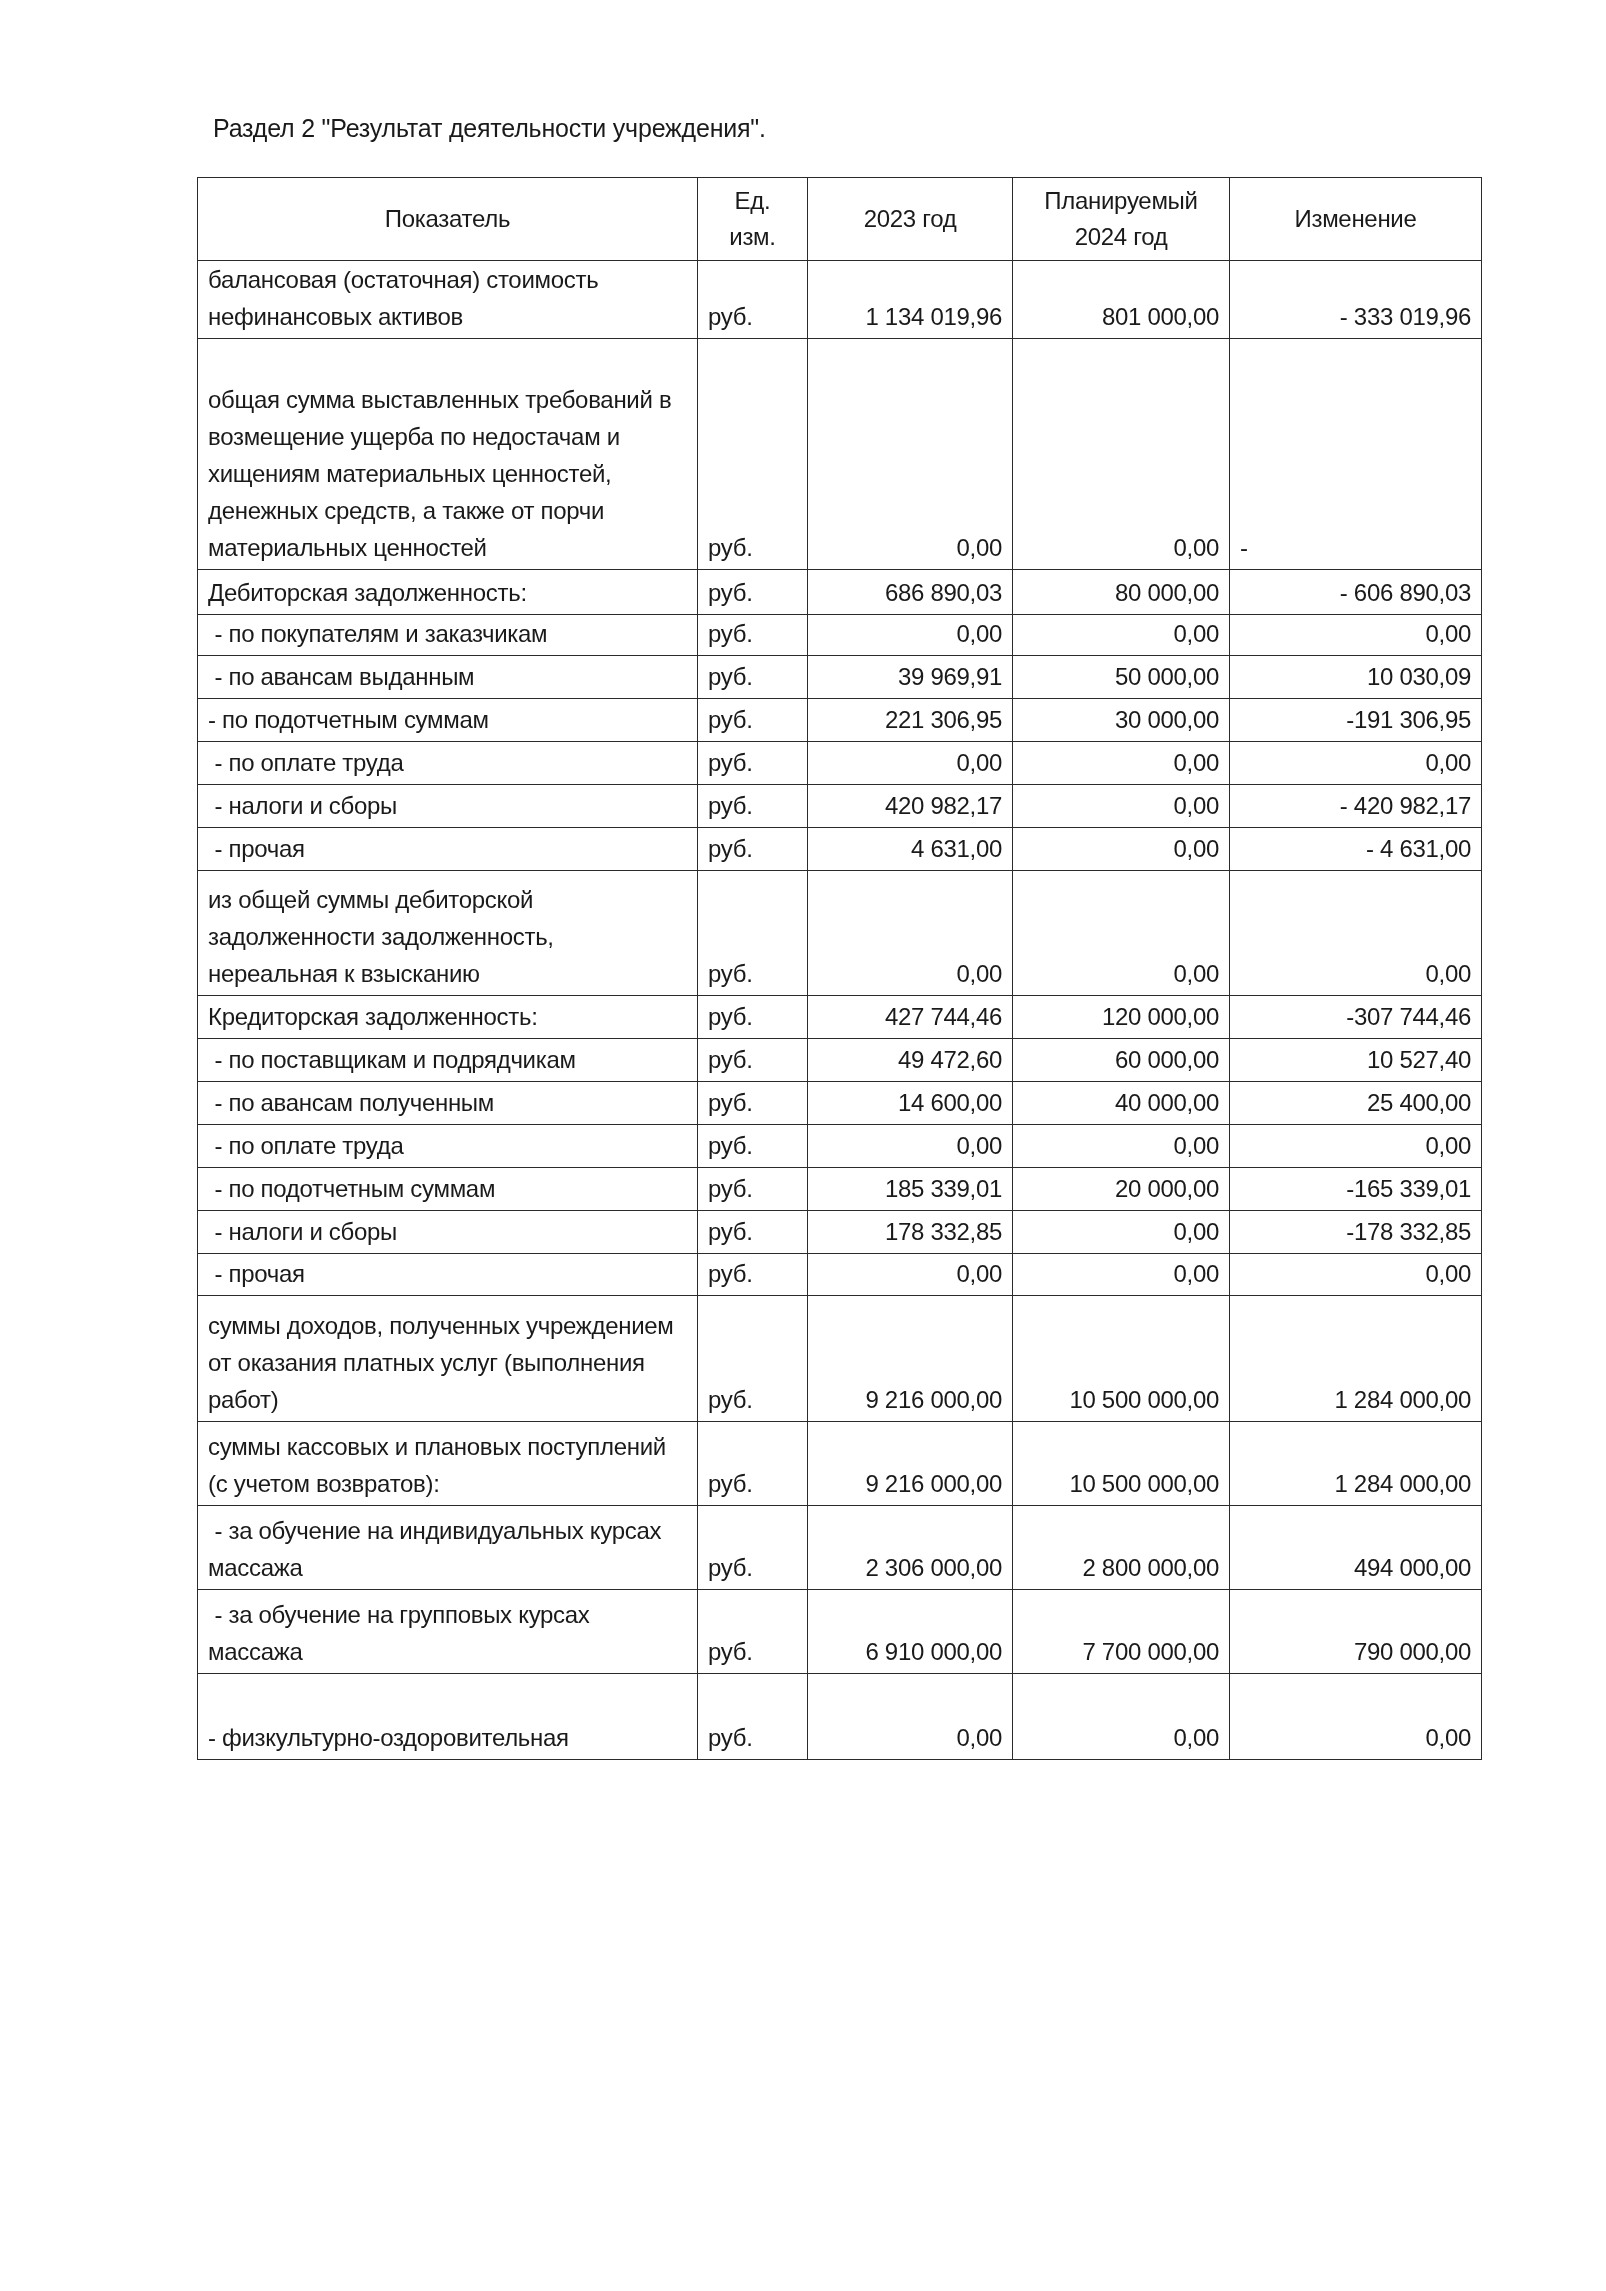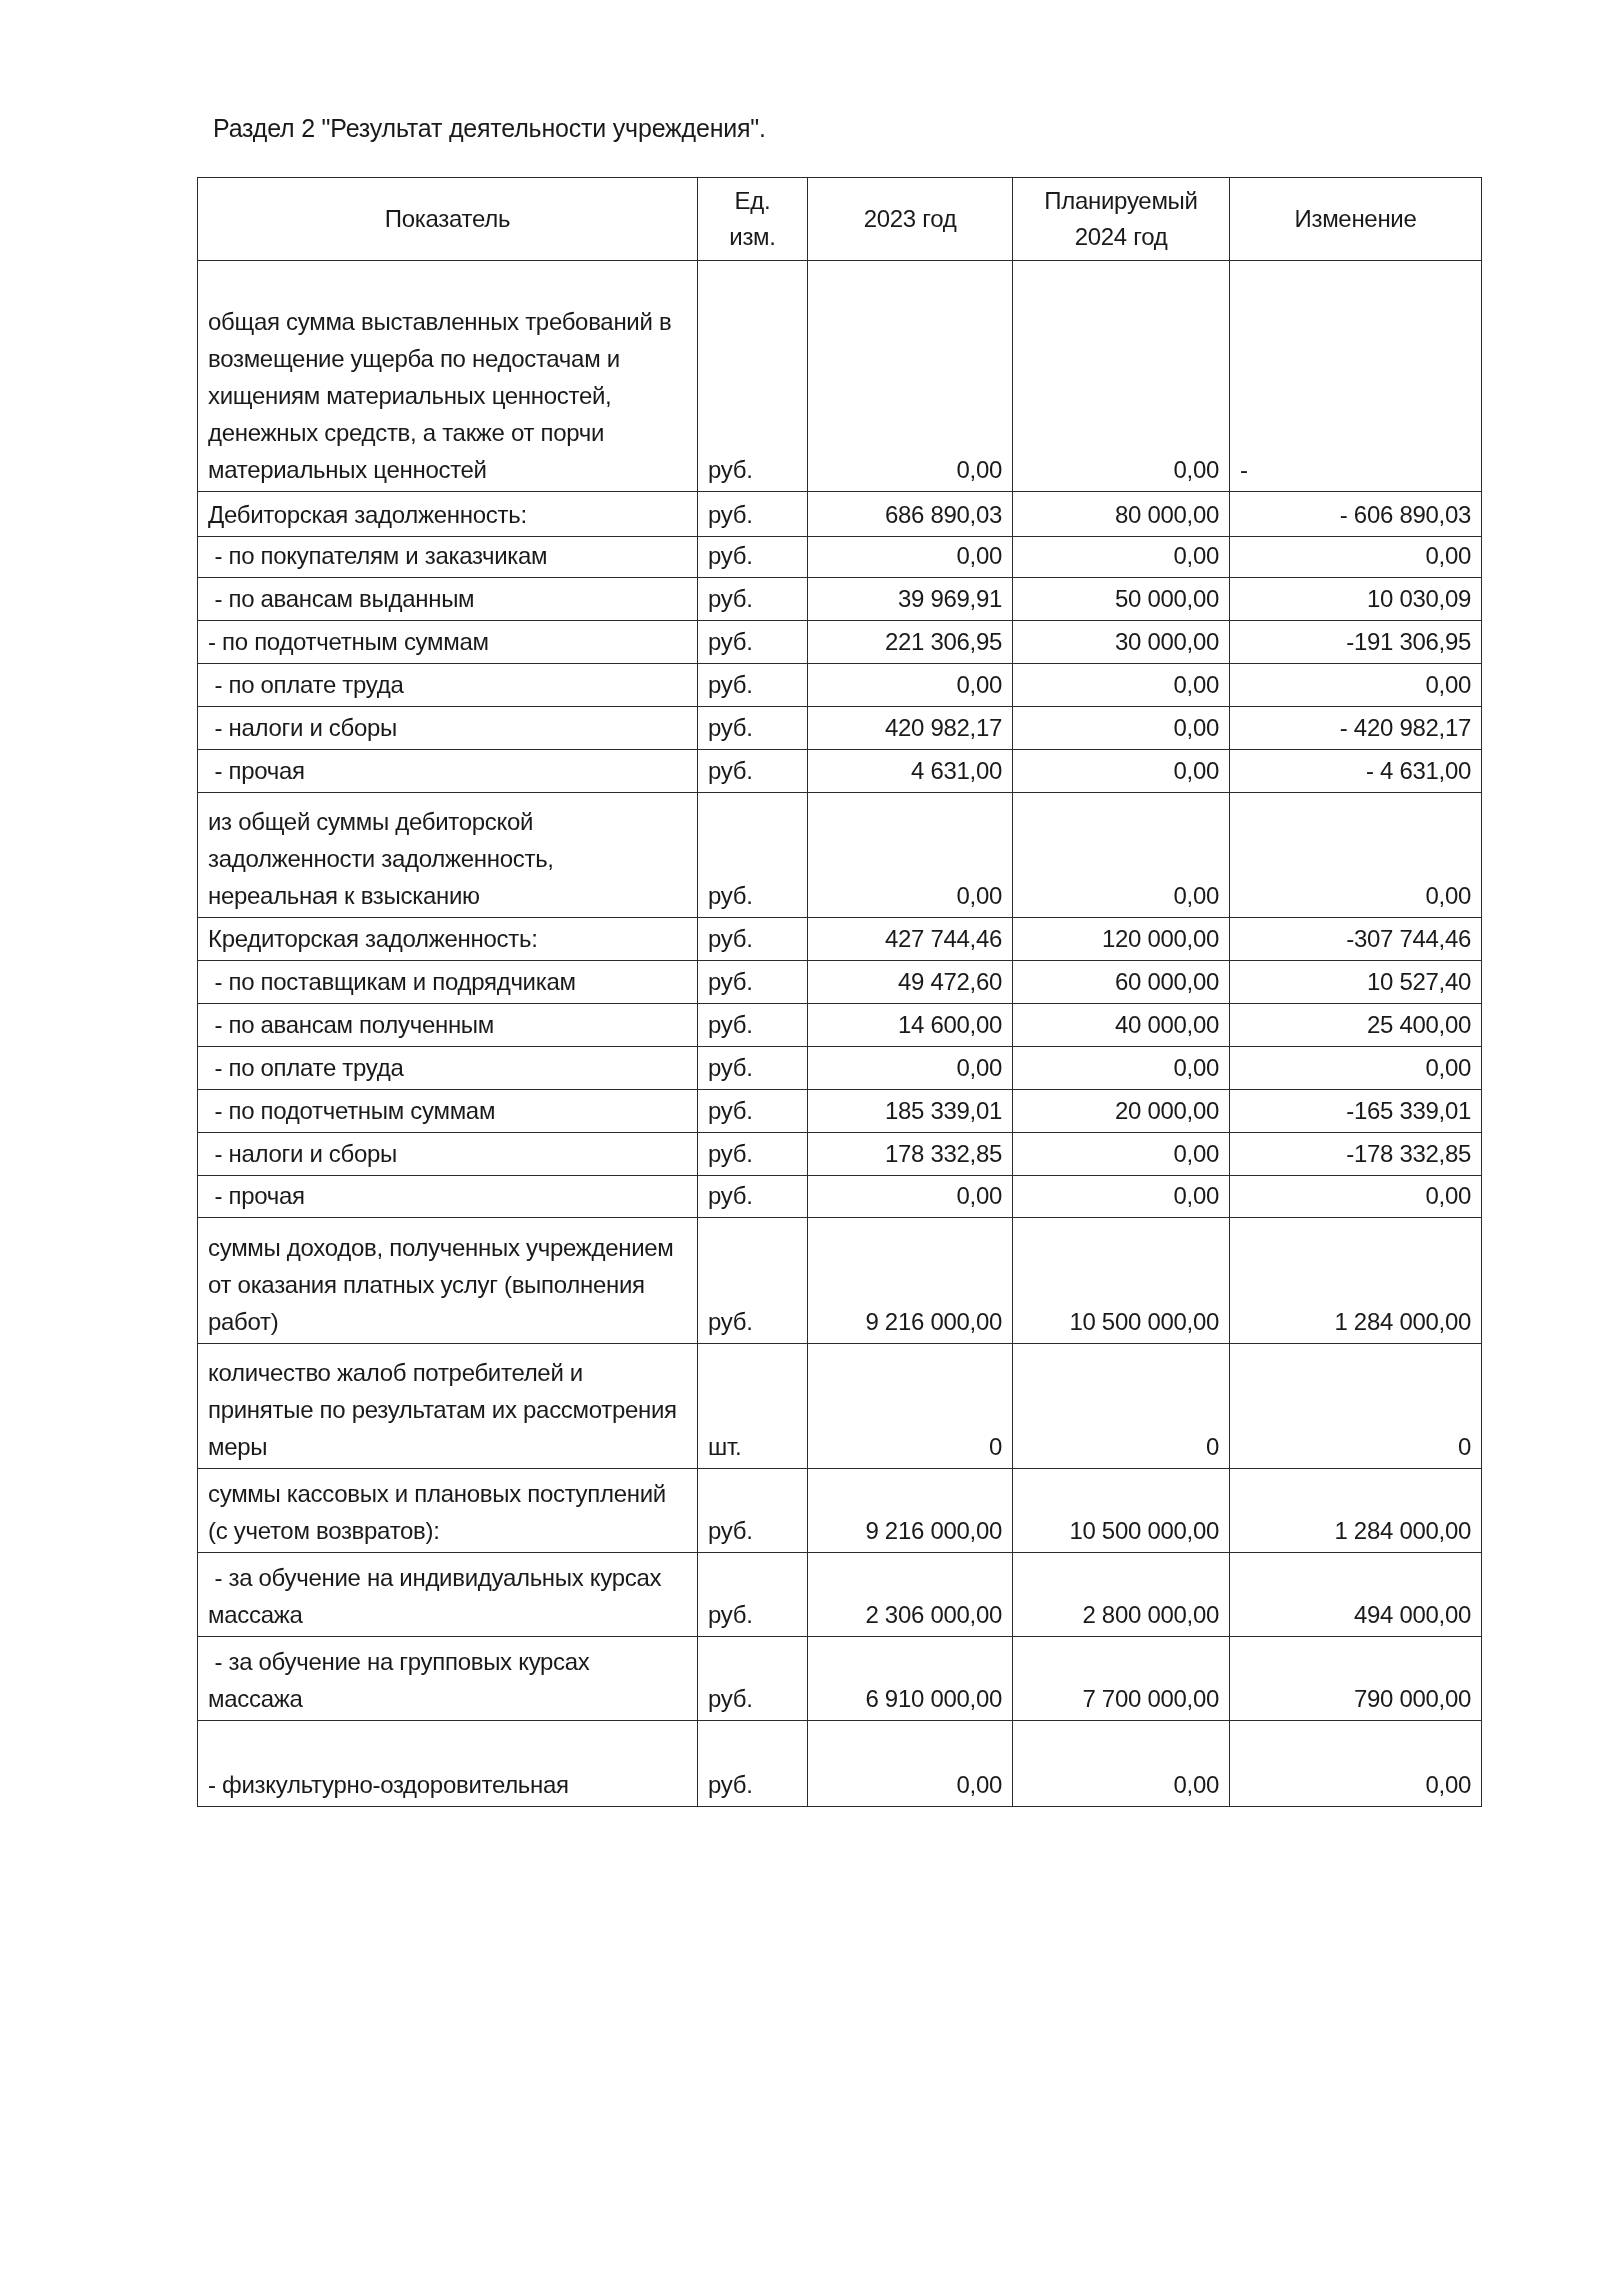--- a/index.html
+++ b/index.html
@@ -66,20 +66,27 @@
   <thead>
     <tr>
       <th>Показатель</th>
       <th><span style="display:inline-block;width:70px;">Ед. изм.</span></th>
       <th>2023 год</th>
       <th><span style="display:inline-block;width:190px;">Планируемый 2024 год</span></th>
       <th>Изменение</th>
     </tr>
   </thead>
   <tbody id="tbody">
+      <tr style="height: 78px;">
+        <td class="name" style="white-space: pre-wrap;">балансовая (остаточная) стоимость нефинансовых активов</td>
+        <td class="unit">руб.</td>
+        <td class="num">1 134 019,96</td>
+        <td class="num">801 000,00</td>
+        <td class="num">- 333 019,96</td>
+      </tr>
       <tr style="height: 231px;">
         <td class="name" style="white-space: pre-wrap;">общая сумма выставленных требований в возмещение ущерба по недостачам и хищениям материальных ценностей, денежных средств, а также от порчи материальных ценностей</td>
         <td class="unit">руб.</td>
         <td class="num">0,00</td>
         <td class="num">0,00</td>
         <td class="num-left">-</td>
       </tr>
       <tr style="height: 45px;">
         <td class="name" style="white-space: pre-wrap;">Дебиторская задолженность:</td>
         <td class="unit">руб.</td>
@@ -184,27 +191,20 @@
         <td class="num">0,00</td>
         <td class="num">0,00</td>
         <td class="num">0,00</td>
       </tr>
       <tr style="height: 126px;">
         <td class="name" style="white-space: pre-wrap;">суммы доходов, полученных учреждением от оказания платных услуг (выполнения работ)</td>
         <td class="unit">руб.</td>
         <td class="num">9 216 000,00</td>
         <td class="num">10 500 000,00</td>
         <td class="num">1 284 000,00</td>
-      </tr>
-      <tr style="height: 125px;">
-        <td class="name" style="white-space: pre-wrap;">количество жалоб потребителей и принятые по результатам их рассмотрения меры</td>
-        <td class="unit">шт.</td>
-        <td class="num">0</td>
-        <td class="num">0</td>
-        <td class="num">0</td>
       </tr>
       <tr style="height: 84px;">
         <td class="name" style="white-space: pre-wrap;">суммы кассовых и плановых поступлений (с учетом возвратов):</td>
         <td class="unit">руб.</td>
         <td class="num">9 216 000,00</td>
         <td class="num">10 500 000,00</td>
         <td class="num">1 284 000,00</td>
       </tr>
       <tr style="height: 84px;">
         <td class="name" style="white-space: pre-wrap;"> - за обучение на индивидуальных курсах массажа</td>

